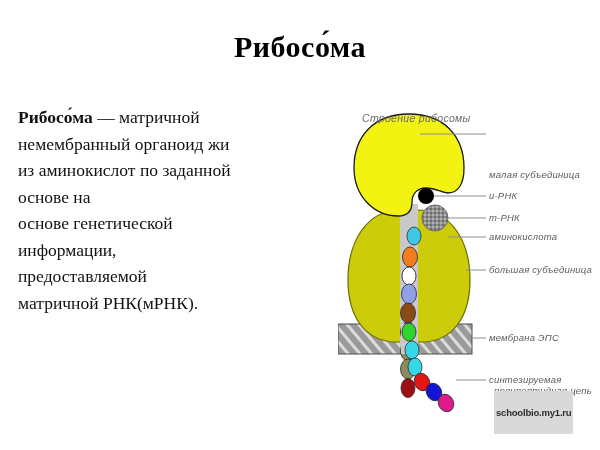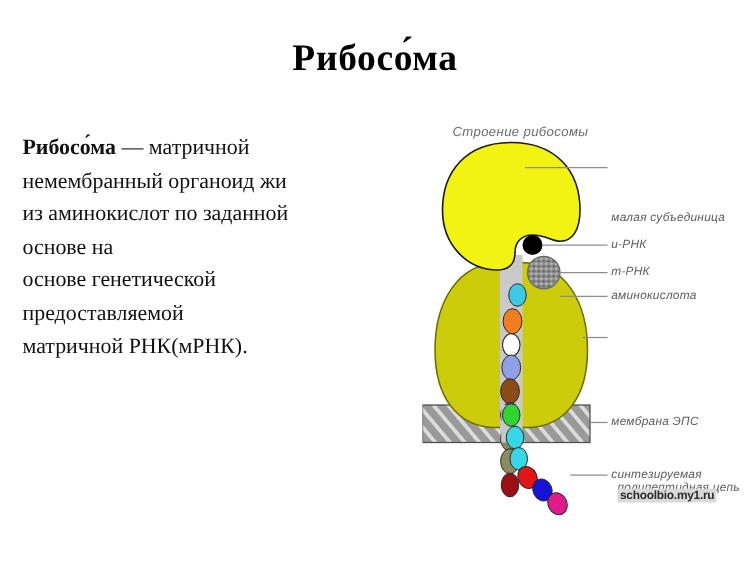--- a/index.html
+++ b/index.html
@@ -54,21 +54,21 @@
   #diagram {
     position: absolute;
     left: 338px;
     top: 92px;
     width: 262px;
     height: 325px;
   }
   #diagram-title {
     position: absolute;
     left: 24px;
-    top: 8px;
+    top: 20px;
     font-family: "Liberation Sans", sans-serif;
     font-style: italic;
     font-size: 10.5px;
     color: #6c6c6c;
     letter-spacing: 0.3px;
     white-space: nowrap;
   }
   .cal {
     position: absolute;
     font-family: "Liberation Sans", sans-serif;
@@ -81,39 +81,40 @@
   }
   #watermark {
     position: absolute;
     left: 156px;
     top: 299px;
     font-family: "Liberation Sans", sans-serif;
     font-weight: bold;
     font-size: 9.5px;
     color: #2b2b2b;
     background: #d9d9d9;
-    padding: 0 2px;
+    padding: 16px 2px;
     letter-spacing: -0.2px;
     white-space: nowrap;
   }
   svg { display: block; }
 </style>
 </head>
 <body>
 
 <div id="slide">
 
   <div id="page-title">Рибосо́ма</div>
 
   <div id="body-text">
     <span class="ln"><span class="lead">Рибосо́ма</span><span> — матричной</span></span>
     <span class="ln">немембранный органоид жи</span>
     <span class="ln">из аминокислот по заданной</span>
     <span class="ln">основе на</span>
     <span class="ln">основе генетической</span>
+    <span class="ln">информации,</span>
     <span class="ln">предоставляемой</span>
     <span class="ln">матричной РНК(мРНК).</span>
   </div>
 
   <div id="diagram">
 
     <div id="diagram-title">Строение рибосомы</div>
 
     <svg width="262" height="325" viewBox="0 0 262 325">
       <defs>
@@ -183,20 +184,21 @@
       <line x1="110" y1="145" x2="148" y2="145" stroke="#8e8e8e" stroke-width="1"></line>
       <line x1="128" y1="178" x2="148" y2="178" stroke="#8e8e8e" stroke-width="1"></line>
       <line x1="134" y1="246" x2="148" y2="246" stroke="#8e8e8e" stroke-width="1"></line>
       <line x1="118" y1="288" x2="148" y2="288" stroke="#8e8e8e" stroke-width="1"></line>
     </svg>
 
     <div class="cal" style="left:151px; top:52px;margin-top:25px;">малая субъединица</div>
     <div class="cal" style="left:151px; top:98px;">и-РНК</div>
     <div class="cal" style="left:151px; top:120px;">т-РНК</div>
     <div class="cal" style="left:151px; top:139px;">аминокислота</div>
+    <div class="cal" style="left:151px; top:172px;">большая субъединица</div>
     <div class="cal" style="left:151px; top:240px;">мембрана ЭПС</div>
     <div class="cal" style="left:151px; top:282px;">синтезируемая</div>
     <div class="cal" style="left:156px; top:293px;">полипептидная цепь</div>
 
     <div id="watermark">schoolbio.my1.ru</div>
 
   </div>
 
 </div>
 

